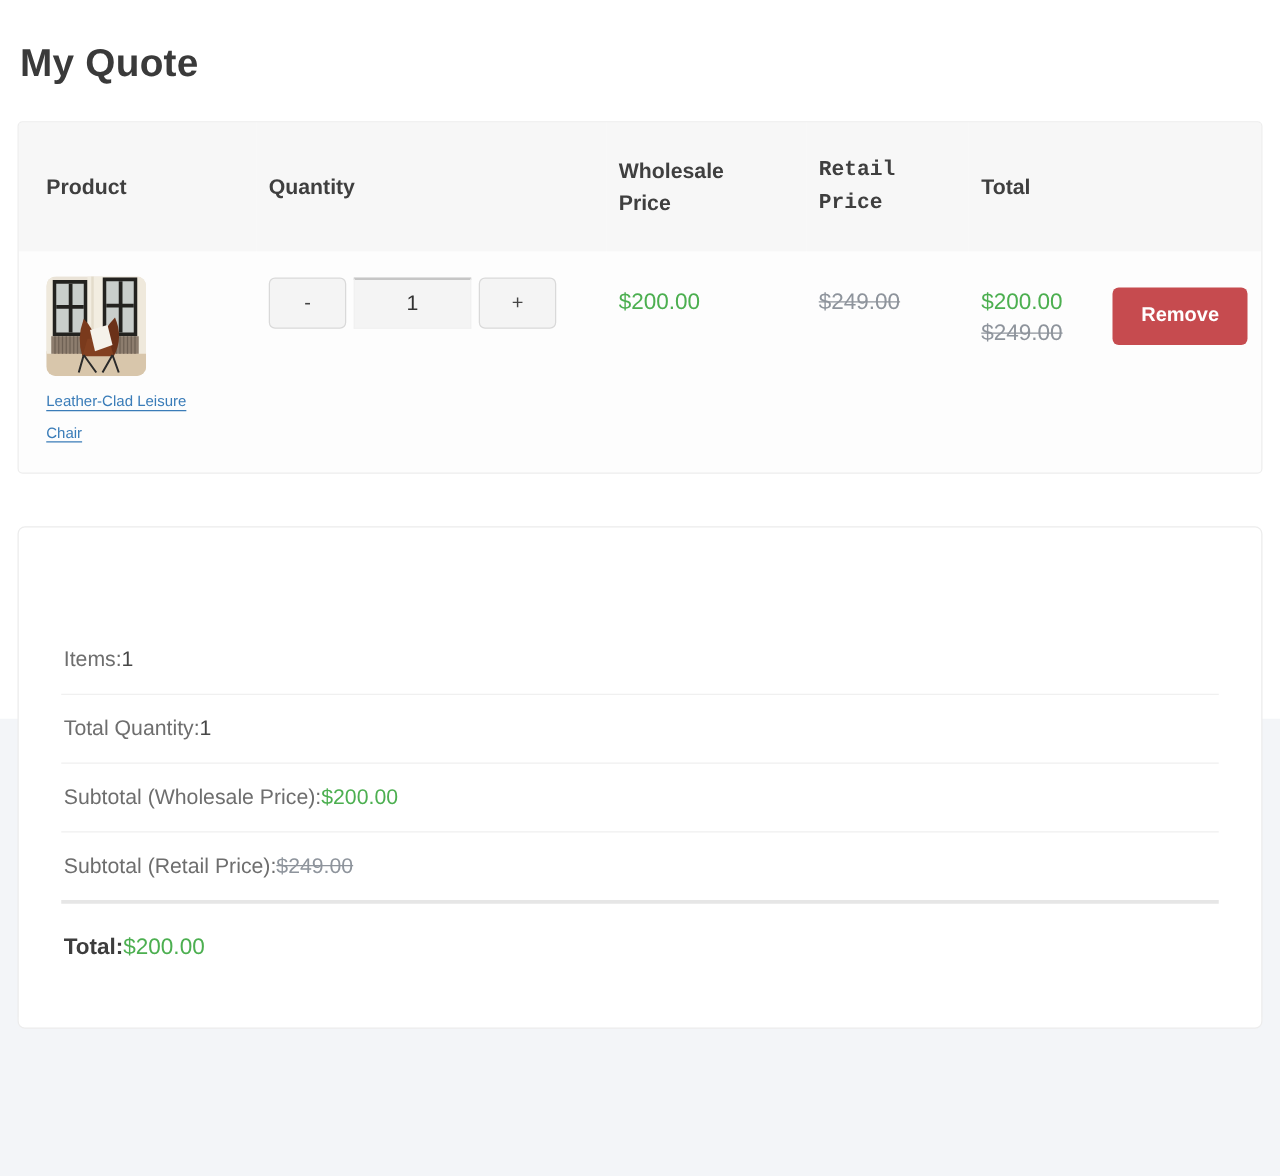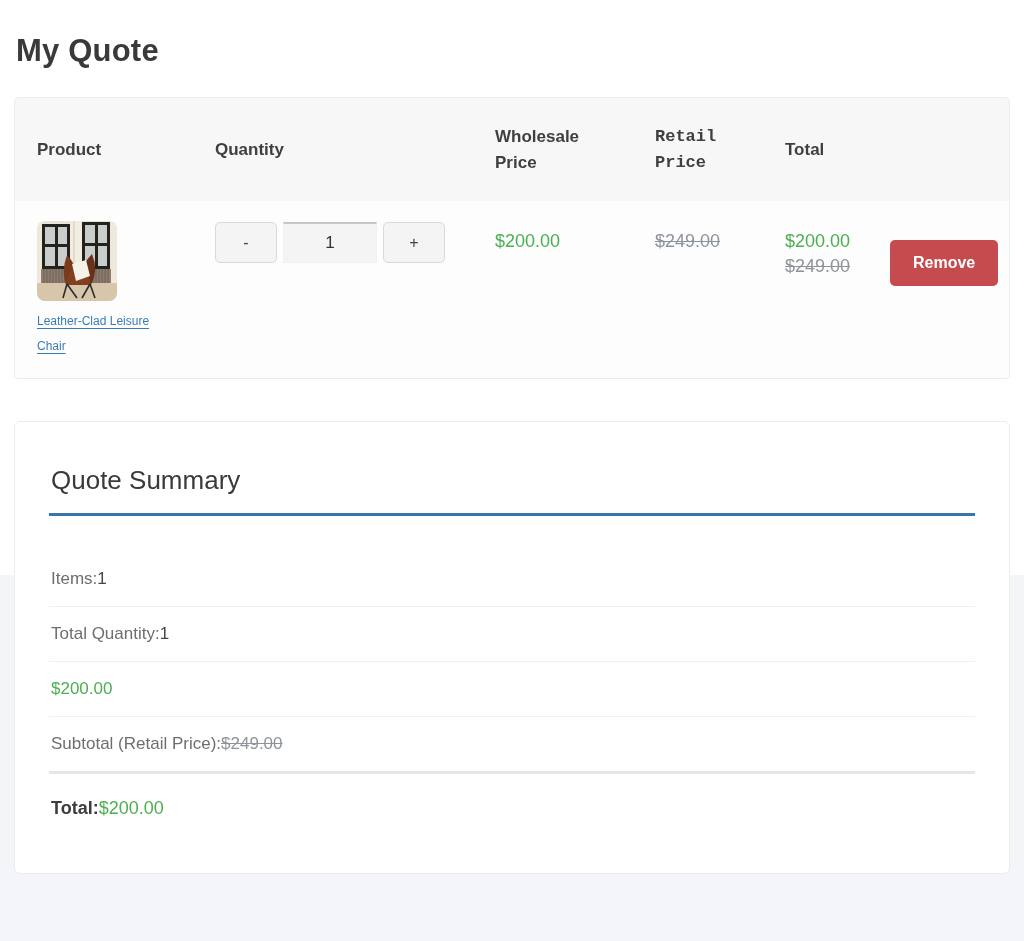--- a/index.html
+++ b/index.html
@@ -102,21 +102,21 @@
 
   .price { font-size: 18px; line-height: 1.4; display: inline-block; padding-top: 8px; }
   .price-green { color: #4caf50; }
   .price-strike { color: #8e949c; text-decoration: line-through; }
   .total-cell .price { display: block; padding-top: 0; }
   .total-cell { line-height: 1.9; padding-top: 28px !important; }
   td.wholesale-cell, td.retail-cell { padding-top: 28px !important; }
   td.wholesale-cell .price, td.retail-cell .price { padding-top: 0; }
 
   .remove-btn {
-    margin-top: 12px;
+    margin-top: 2px;
     background: #c64b4f;
     color: #ffffff;
     border: none;
     border-radius: 5px;
     font-size: 16px;
     font-weight: 700;
     padding: 14px 23px;
     cursor: pointer;
     font-family: "Liberation Sans", sans-serif;
   }
@@ -242,31 +242,31 @@
           </td>
           <td class="action-cell">
             <button class="remove-btn">Remove</button>
           </td>
         </tr>
       </tbody>
     </table>
   </div>
 
   <div class="summary-card">
-    <h2 class="summary-heading">Quote Summary</h2>
     <div class="summary-rows">
       <div class="summary-row">
         <span class="s-label">Items:</span>
         <span class="s-value">1</span>
       </div>
       <div class="summary-row">
         <span class="s-label">Total Quantity:</span>
         <span class="s-value">1</span>
       </div>
       <div class="summary-row row-green">
+        <span class="s-label">Subtotal (Wholesale Price):</span>
         <span class="s-value">$200.00</span>
       </div>
       <div class="summary-row row-strike row-pre-total">
         <span class="s-label">Subtotal (Retail Price):</span>
         <span class="s-value">$249.00</span>
       </div>
       <div class="summary-row row-total">
         <span class="s-label">Total:</span>
         <span class="s-value">$200.00</span>
       </div>

